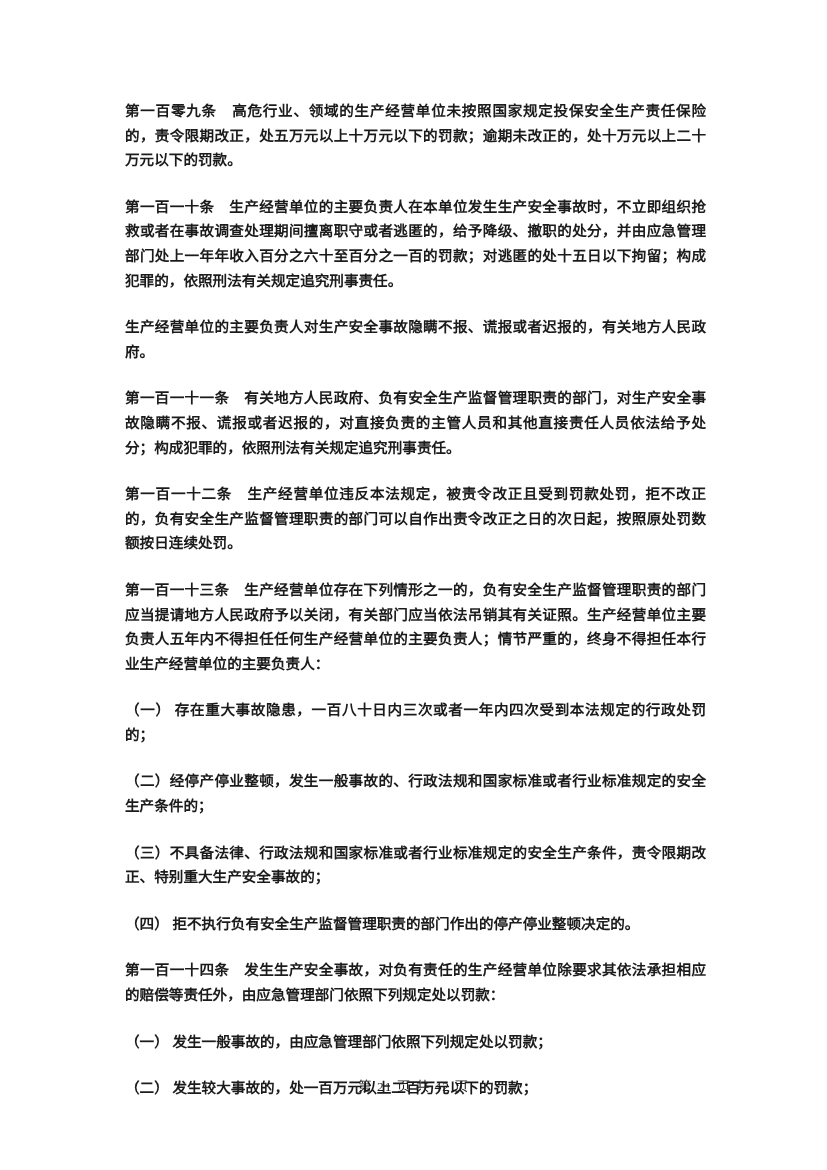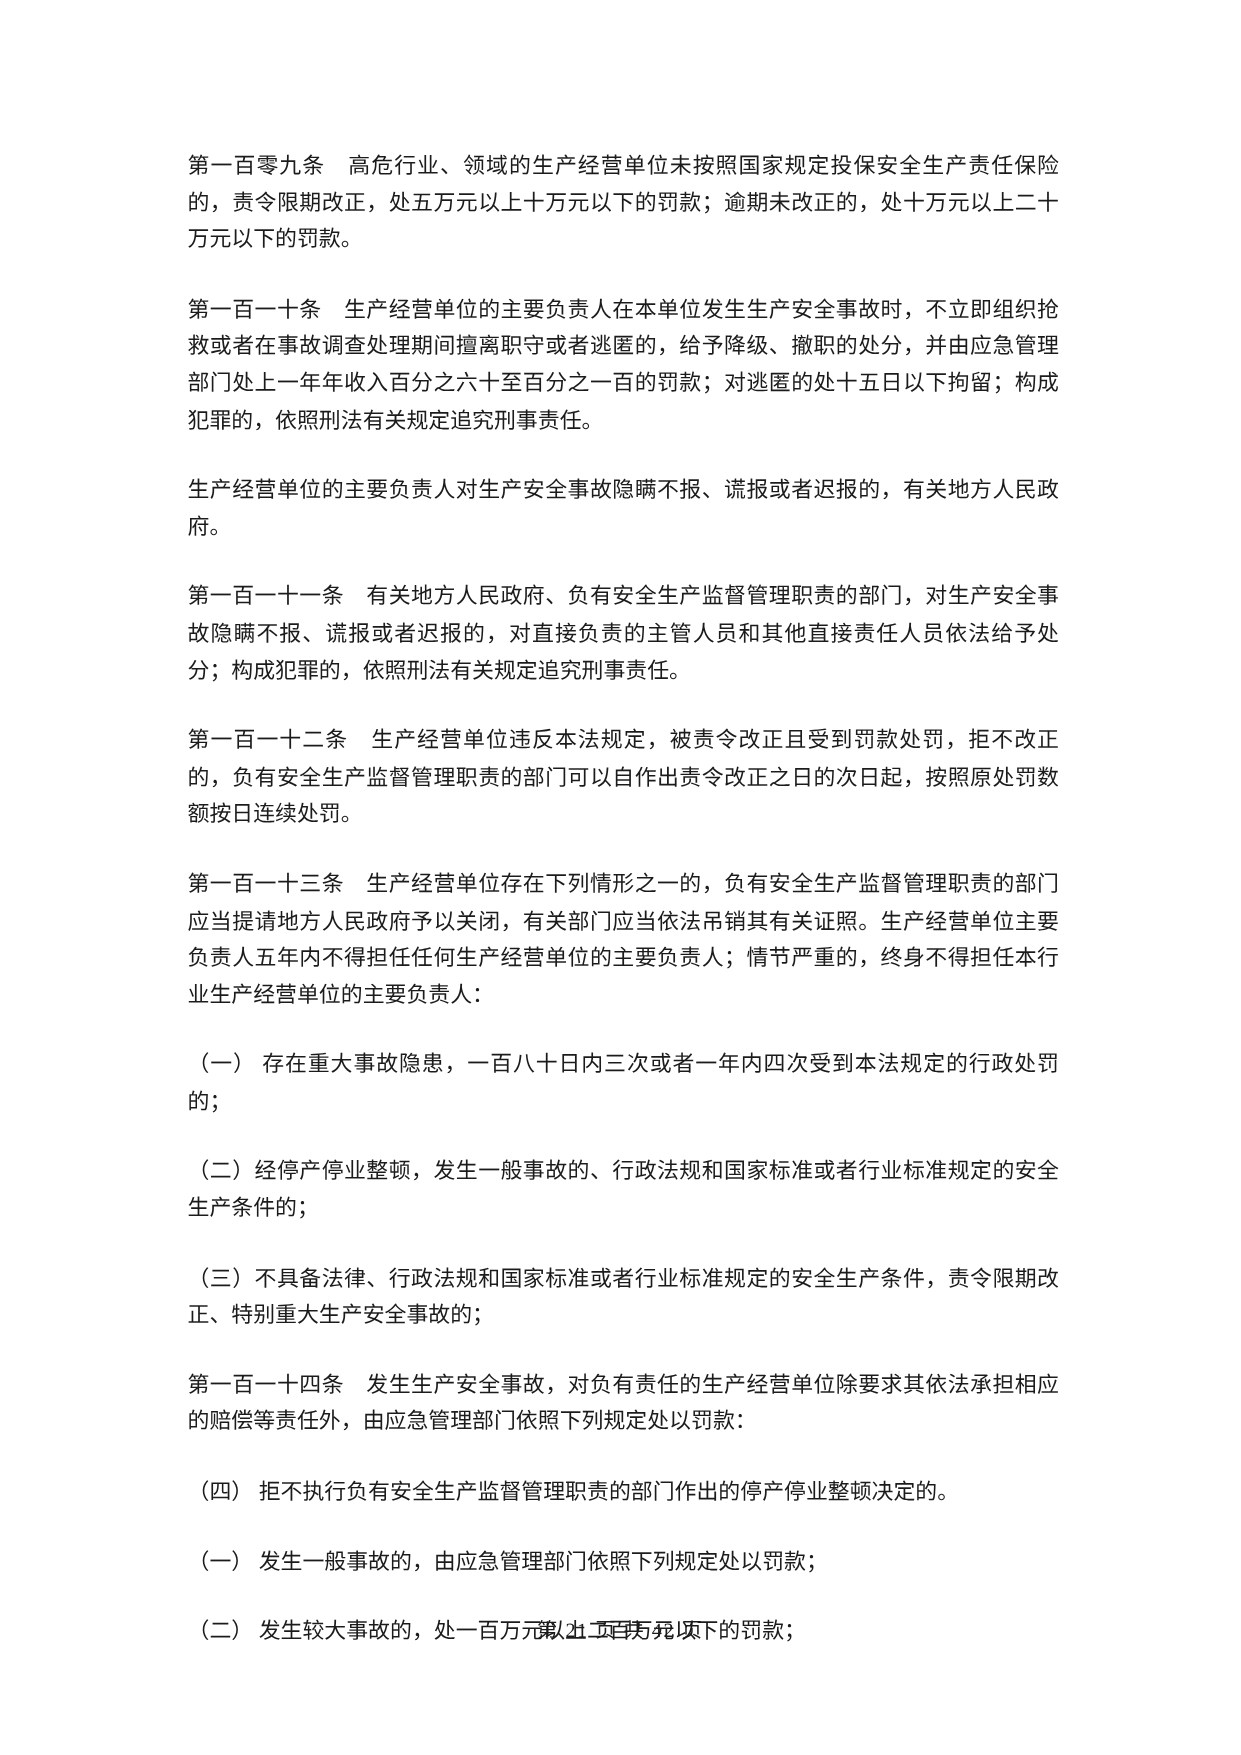--- a/index.html
+++ b/index.html
@@ -22,20 +22,21 @@
     top: 99px;
     width: 581px;
   }
   .para {
     margin: 0 0 22px 0;
     font-size: 14.6px;
     line-height: 24.6px;
     text-align: justify;
     text-justify: inter-ideograph;
     word-break: break-all;
+    font-weight: bold;
   }
   .para:last-child { margin-bottom: 16px; }
   .page-footer {
     position: absolute;
     top: 1077px;
     left: 0;
     width: 827px;
     text-align: center;
     font-size: 13.5px;
     line-height: 20px;
@@ -51,21 +52,21 @@
 
   <p class="para">第一百零九条　高危行业、领域的生产经营单位未按照国家规定投保安全生产责任保险的，责令限期改正，处五万元以上十万元以下的罚款；逾期未改正的，处十万元以上二十万元以下的罚款。</p>
       <p class="para">第一百一十条　生产经营单位的主要负责人在本单位发生生产安全事故时，不立即组织抢救或者在事故调查处理期间擅离职守或者逃匿的，给予降级、撤职的处分，并由应急管理部门处上一年年收入百分之六十至百分之一百的罚款；对逃匿的处十五日以下拘留；构成犯罪的，依照刑法有关规定追究刑事责任。</p>
       <p class="para">生产经营单位的主要负责人对生产安全事故隐瞒不报、谎报或者迟报的，有关地方人民政府。</p>
       <p class="para">第一百一十一条　有关地方人民政府、负有安全生产监督管理职责的部门，对生产安全事故隐瞒不报、谎报或者迟报的，对直接负责的主管人员和其他直接责任人员依法给予处分；构成犯罪的，依照刑法有关规定追究刑事责任。</p>
       <p class="para">第一百一十二条　生产经营单位违反本法规定，被责令改正且受到罚款处罚，拒不改正的，负有安全生产监督管理职责的部门可以自作出责令改正之日的次日起，按照原处罚数额按日连续处罚。</p>
       <p class="para">第一百一十三条　生产经营单位存在下列情形之一的，负有安全生产监督管理职责的部门应当提请地方人民政府予以关闭，有关部门应当依法吊销其有关证照。生产经营单位主要负责人五年内不得担任任何生产经营单位的主要负责人；情节严重的，终身不得担任本行业生产经营单位的主要负责人：</p>
       <p class="para">（一） 存在重大事故隐患，一百八十日内三次或者一年内四次受到本法规定的行政处罚的；</p>
       <p class="para">（二）经停产停业整顿，发生一般事故的、行政法规和国家标准或者行业标准规定的安全生产条件的；</p>
       <p class="para">（三）不具备法律、行政法规和国家标准或者行业标准规定的安全生产条件，责令限期改正、特别重大生产安全事故的；</p>
+      <p class="para">（四） 拒不执行负有安全生产监督管理职责的部门作出的停产停业整顿决定的。</p>
       <p class="para">第一百一十四条　发生生产安全事故，对负有责任的生产经营单位除要求其依法承担相应的赔偿等责任外，由应急管理部门依照下列规定处以罚款：</p>
-      <p class="para">（四） 拒不执行负有安全生产监督管理职责的部门作出的停产停业整顿决定的。</p>
       <p class="para">（一） 发生一般事故的，由应急管理部门依照下列规定处以罚款；</p>
       <p class="para">（二） 发生较大事故的，处一百万元以上二百万元以下的罚款；</p>
     </main>
   <footer class="page-footer">
     <span>第 21 页 共 42 页</span>
   </footer>
 </div>
 
 </body></html>

